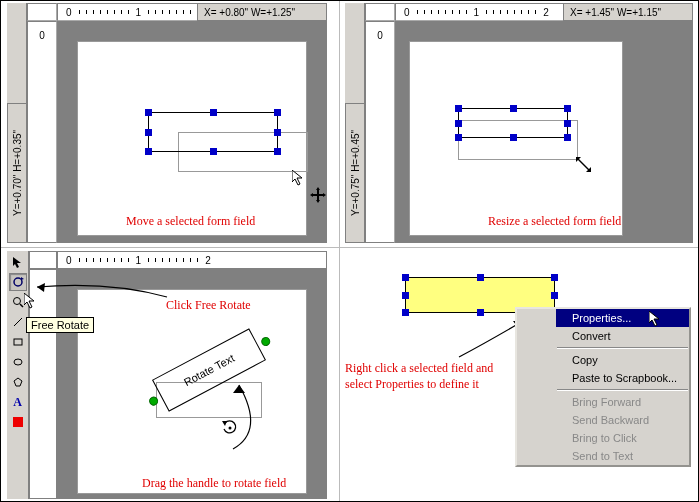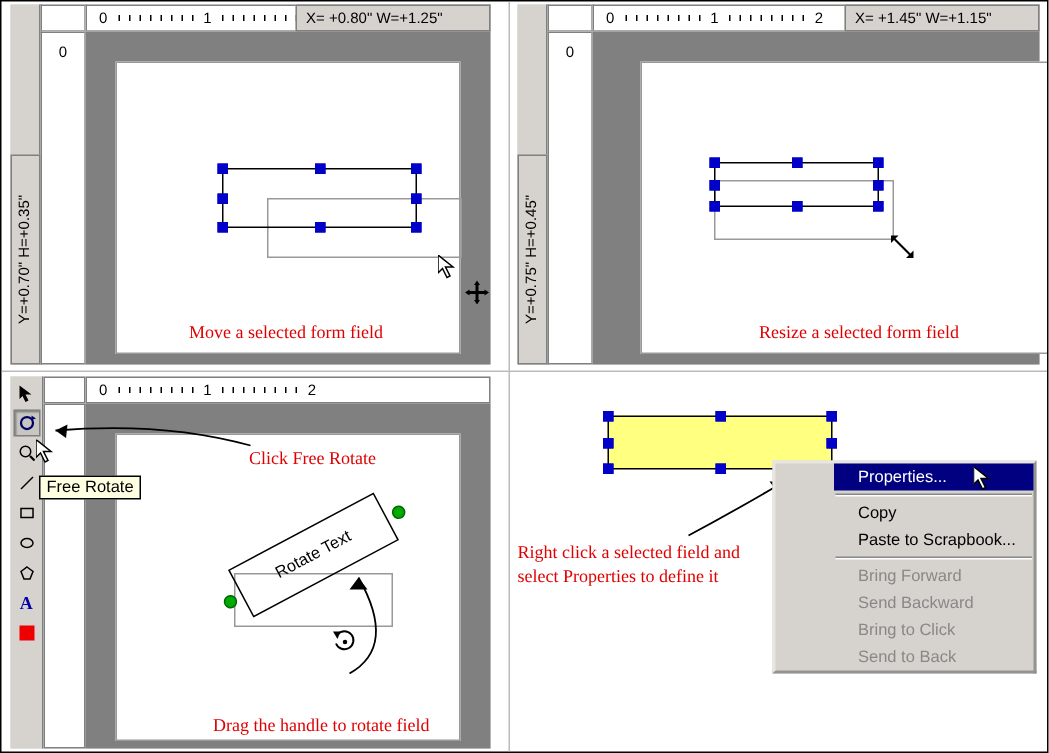--- a/index.html
+++ b/index.html
@@ -263,21 +263,21 @@
         <span class="ruler-tick"></span>
         <span class="ruler-tick"></span>
       <span class="ruler-num">2</span>
     </div>
     <div class="coord-box" style="width:130px;">X= +1.45" W=+1.15"</div>
     <div class="ruler-v">
       <span class="vruler-num">0</span>
     </div>
     <div class="vruler-coord">Y=+0.75" H=+0.45"</div>
     <div class="canvas-area">
-      <div class="page" style="left:32px; top:20px; width:272px; height:195px;">
+      <div class="page" style="left:14px; top:20px; width:214px; height:195px;">
         <div class="ghost-rect" style="left:48px; top:78px; width:120px; height:40px;"></div>
         <div class="sel-rect" style="left:48px; top:66px; width:110px; height:30px;">
           <div class="handle h-nw"></div>
           <div class="handle h-n"></div>
           <div class="handle h-ne"></div>
           <div class="handle h-w"></div>
           <div class="handle h-e"></div>
           <div class="handle h-sw"></div>
           <div class="handle h-s"></div>
           <div class="handle h-se"></div>
@@ -414,26 +414,27 @@
   </div>
   <div class="caption" style="left:0px; top:110px; width:170px; line-height:1.3;">Right click a selected field and select Properties to define it</div>
 
   <svg class="arrow-svg" style="left:110px; top:62px; width:80px; height:54px;">
     <path d="M4 44 Q34 28 68 8" fill="none" stroke="#000" stroke-width="1.2"></path>
     <polygon points="68,8 58,8 64,16" fill="#000"></polygon>
   </svg>
 
   <div class="ctx" style="left:170px; top:56px;">
     <div class="mi hl">Properties...</div>
+    <div class="mi">Convert</div>
     <hr>
     <div class="mi">Copy</div>
     <div class="mi">Paste to Scrapbook...</div>
     <hr>
     <div class="mi dis">Bring Forward</div>
     <div class="mi dis">Send Backward</div>
     <div class="mi dis">Bring to Click</div>
-    <div class="mi dis">Send to Back</div>
+    <div class="mi dis">Send to Text</div>
   </div>
 
   <svg class="arrow-svg" style="left:304px; top:60px; z-index:70;" width="16" height="16">
     <polygon points="0,0 0,12 3,9 6,15 8,14 5,8 10,8" fill="#fff" stroke="#000" stroke-width="1"></polygon>
   </svg>
 </div>
 
 </body></html>

